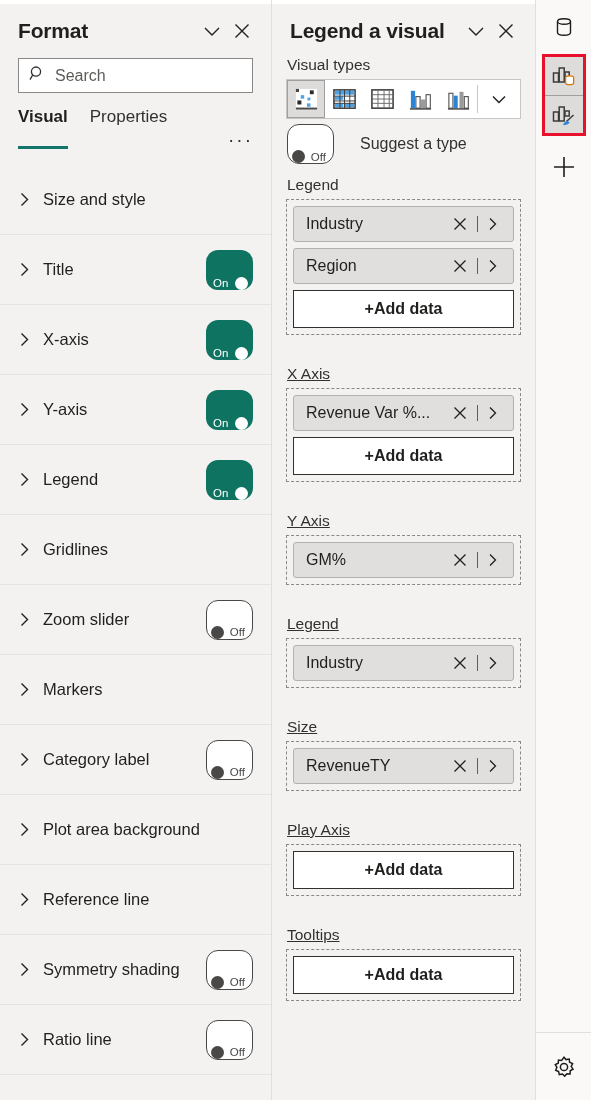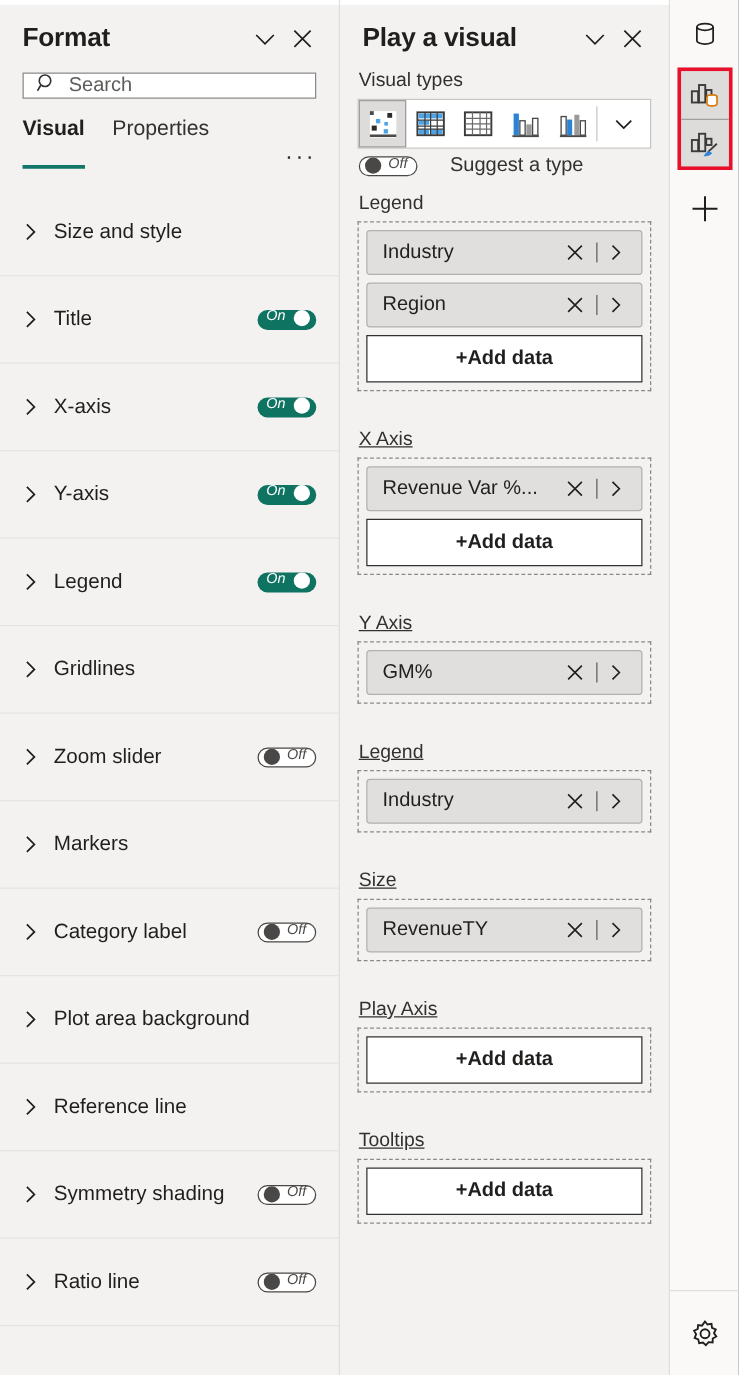--- a/index.html
+++ b/index.html
@@ -43,21 +43,21 @@
     width: 30px; height: 30px;
     display: flex; align-items: center; justify-content: center;
     cursor: pointer; color: #201f1e;
   }
   .hdr-btn svg { display: block; }
 
   
   .search-wrap { padding: 2px 18px 0 18px; }
   .search-box {
     display: flex; align-items: center; gap: 9px;
-    height: 21px; background: #ffffff;
+    height: 35px; background: #ffffff;
     border: 1px solid #8a8886;
     padding: 0 10px;
   }
   .search-icon { flex: 0 0 auto; display: block; color: #323130; }
   .search-input {
     border: 0; outline: 0; background: transparent;
     font-family: "Liberation Sans", sans-serif;
     font-size: 16px; color: #605e5c; width: 100%;
   }
   .search-input::placeholder { color: #5e5c5a; opacity: 1; }
@@ -92,22 +92,22 @@
     cursor: pointer;
   }
   .chev-right { flex: 0 0 auto; margin-right: 10px; color: #201f1e; display:block; }
   .fmt-label {
     font-size: 16.5px; color: #201f1e; flex: 1 1 auto;
     white-space: nowrap;
   }
 
   
   .toggle {
-    flex: 0 0 auto; width: 47px; height: 16px; border-radius: 12px;
-    display: flex; align-items: flex-start; position: relative; cursor: pointer; font-style: italic;
+    flex: 0 0 auto; width: 47px; height: 40px; border-radius: 12px;
+    display: flex; align-items: flex-end; position: relative; cursor: pointer;
   }
   .toggle.on { background: #0f7362; justify-content: flex-start; padding-left: 7px; }
   .toggle.off { background: #ffffff; border: 1px solid #4a4846; justify-content: flex-end; padding-right: 7px; }
   .toggle-label { font-size: 11.5px; line-height: 1; }
   .toggle.on .toggle-label { color: #ffffff; }
   .toggle.off .toggle-label { color: #4a4846; }
   .toggle-knob { position: absolute; width: 13px; height: 13px; border-radius: 50%; }
   .toggle.on .toggle-knob { background: #ffffff; right: 5px; }
   .toggle.off .toggle-knob { background: #4a4846; left: 4px; }
 
@@ -347,21 +347,21 @@
             <span class="toggle-label">Off</span>
           </span>
         </div>
       </div>
   </div>
 
   <div class="panel panel-build">
     <div class="panel-topstrip"></div>
 
     <div class="panel-header">
-      <div class="panel-title">Play a visual</div>
+      <div class="panel-title">Legend a visual</div>
       <div class="hdr-btn">
         <svg width="22" height="22" viewBox="0 0 22 22" fill="none" stroke="currentColor" stroke-width="1.4">
           <path d="M4 8 L11 15 L18 8"></path>
         </svg>
       </div>
       <div class="hdr-btn">
         <svg width="22" height="22" viewBox="0 0 22 22" fill="none" stroke="currentColor" stroke-width="1.4">
           <path d="M4.5 4.5 L17.5 17.5 M17.5 4.5 L4.5 17.5"></path>
         </svg>
       </div>

